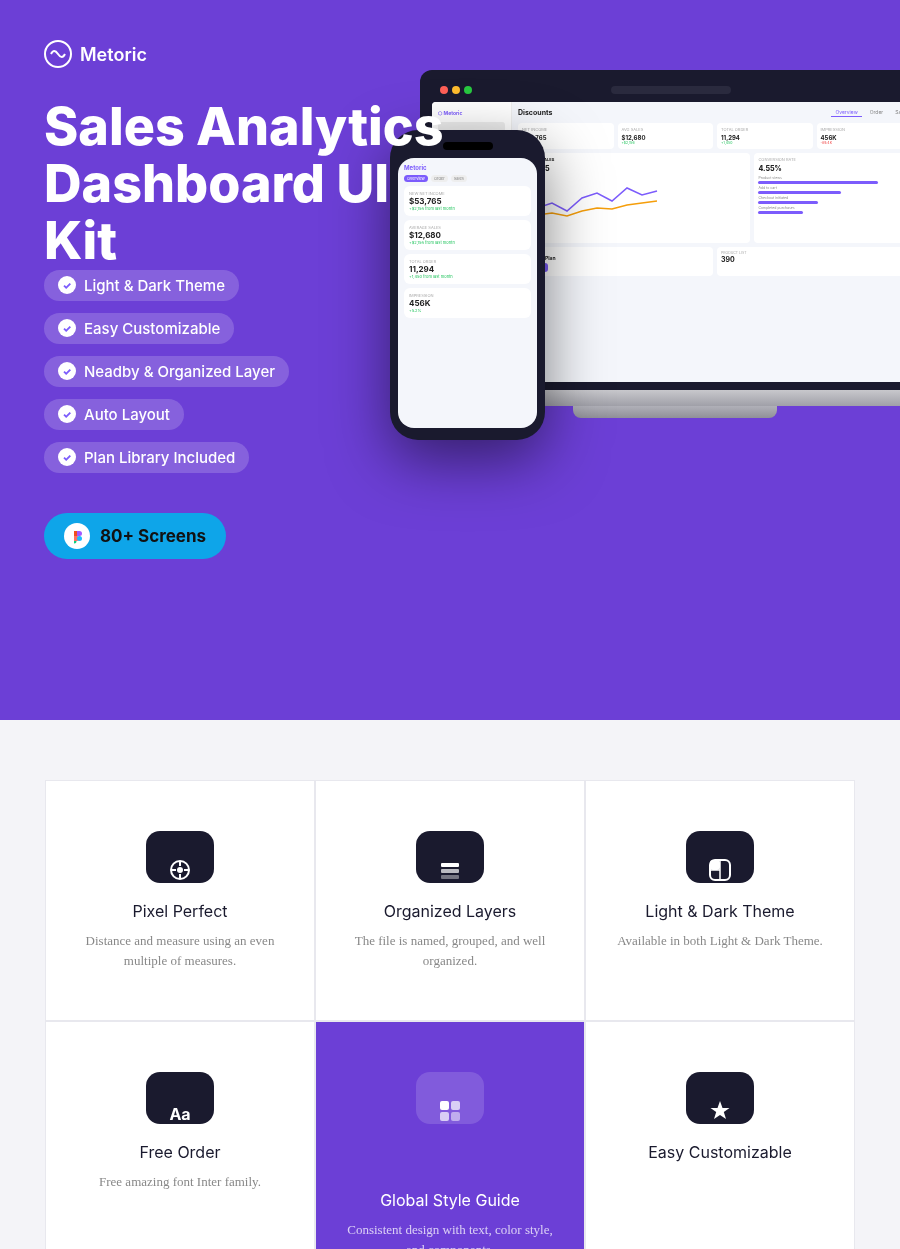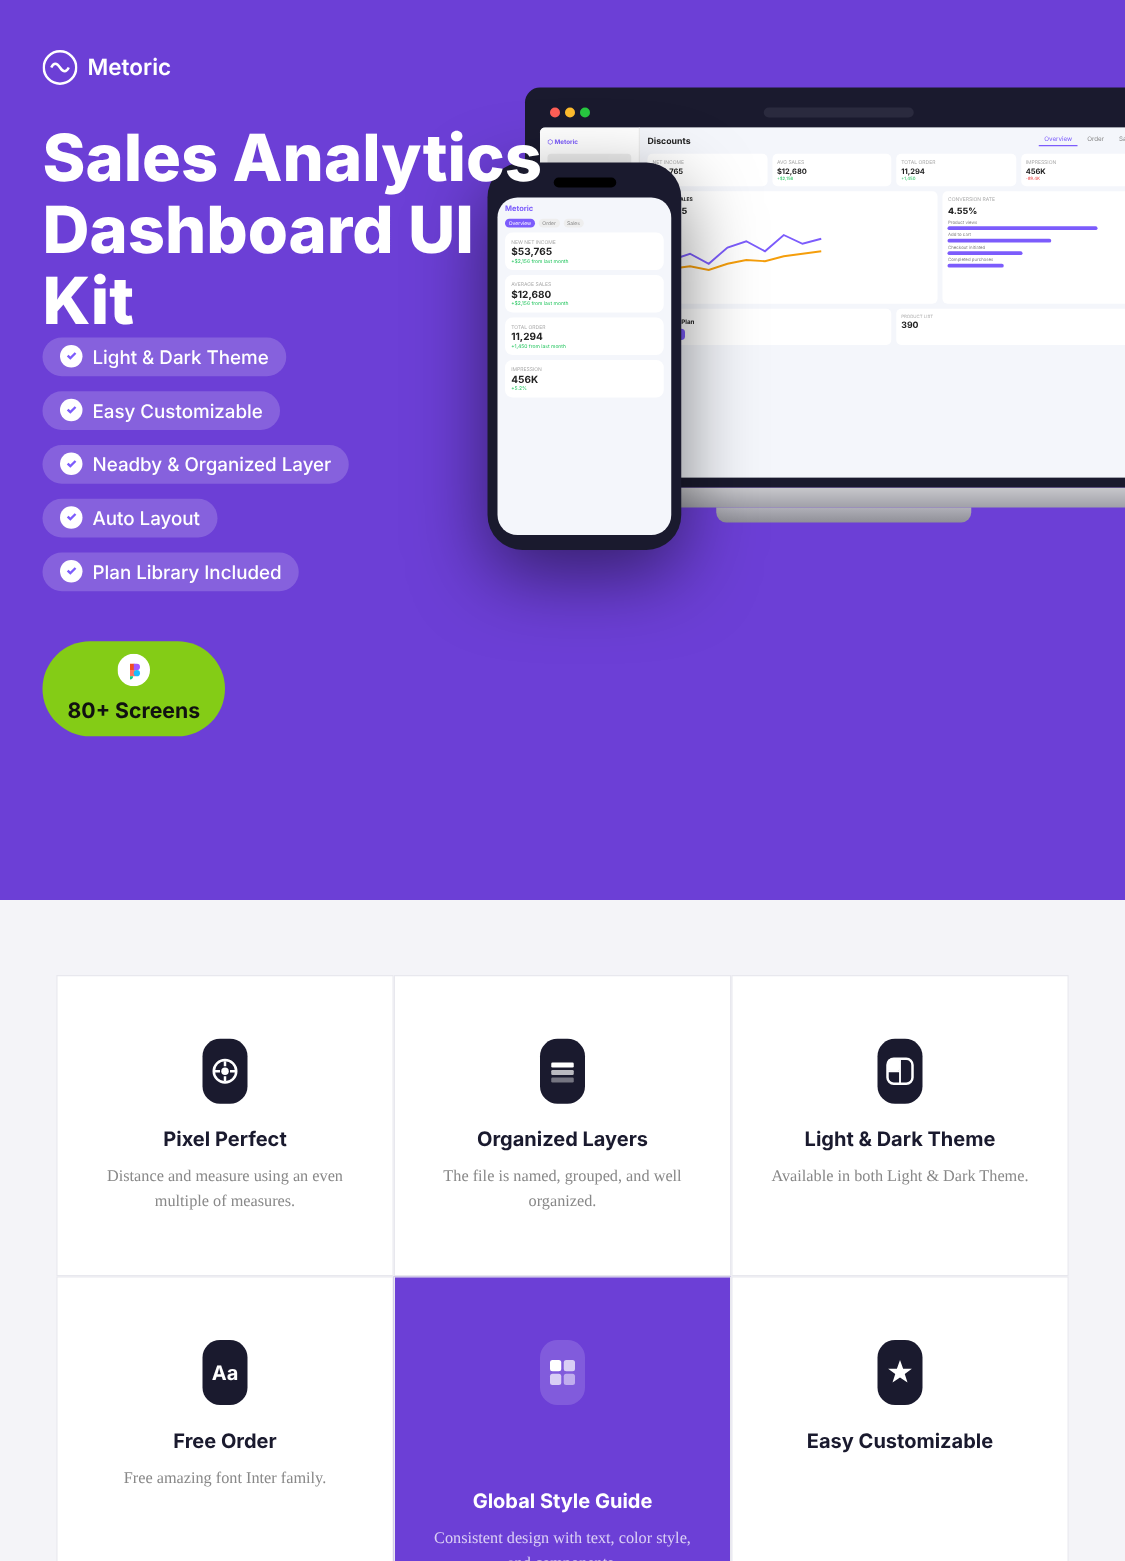--- a/index.html
+++ b/index.html
@@ -8,21 +8,21 @@
       width: 900px;
       min-height: 1249px;
       background: #6c3fd6;
       overflow-x: hidden;
     }
 
     
     .hero {
       background: #6c3fd6;
       position: relative;
-      padding: 40px 45px 0 34px;
+      padding: 40px 45px 0 44px;
       min-height: 720px;
       overflow: hidden;
     }
 
     .brand {
       display: flex;
       align-items: center;
       gap: 8px;
       margin-bottom: 30px;
     }
@@ -85,28 +85,27 @@
     .feature-text {
       color: #fff;
       font-size: 15px;
       font-weight: 500;
     }
 
     .screens-badge {
       display: inline-flex;
       align-items: center;
       gap: 10px;
-      background: #84cc16;
+      background: #0ea5e9;
       color: #111;
       border-radius: 50px;
       padding: 10px 20px;
       font-size: 17px;
       font-weight: 700;
       margin-bottom: 40px;
-      flex-direction: column;
     }
     .figma-icon {
       width: 26px;
       height: 26px;
     }
 
     
     .devices-area {
       position: absolute;
       right: -30px;
@@ -340,35 +339,35 @@
       margin-top: 48px;
     }
     .feature-card.center .feature-card-desc {
       color: rgba(255,255,255,0.75);
     }
     .feature-card.center .feature-icon-box {
       background: rgba(255,255,255,0.15);
     }
 
     .feature-icon-box {
-      width: 36px;
+      width: 68px;
       height: 52px;
       background: #1a1a2e;
       border-radius: 14px;
       display: flex;
-      align-items: center;
+      align-items: flex-end;
       justify-content: center;
       margin-bottom: 18px;
       font-size: 22px;
       color: #fff;
     }
 
     .feature-card-title {
       font-size: 16px;
-      font-weight: 700;
+      font-weight: 400;
       color: #1a1a2e;
       margin-bottom: 10px;
     }
     .feature-card-desc {
       font-size: 13px;
       color: #888;
       line-height: 1.5;
       font-family: Liberation Serif, serif;
     }
   </style>

